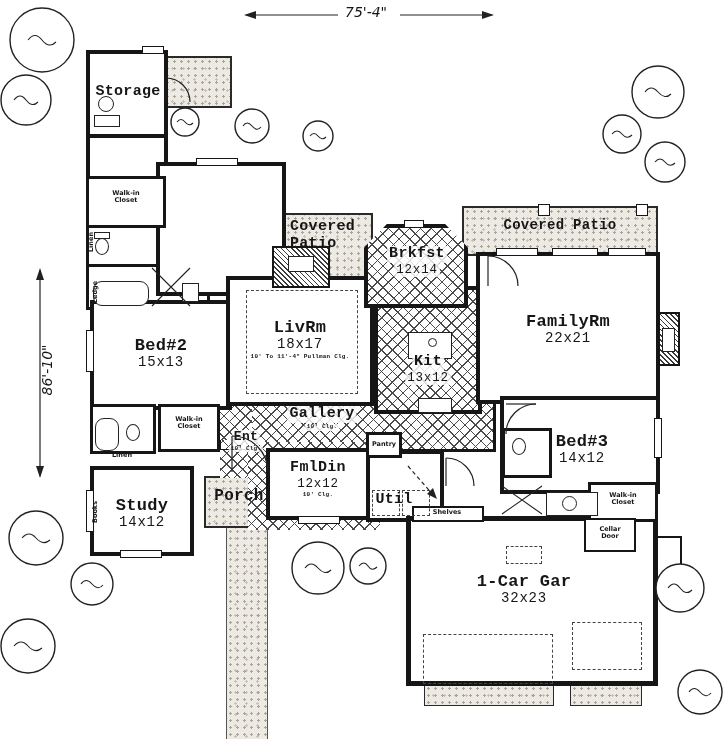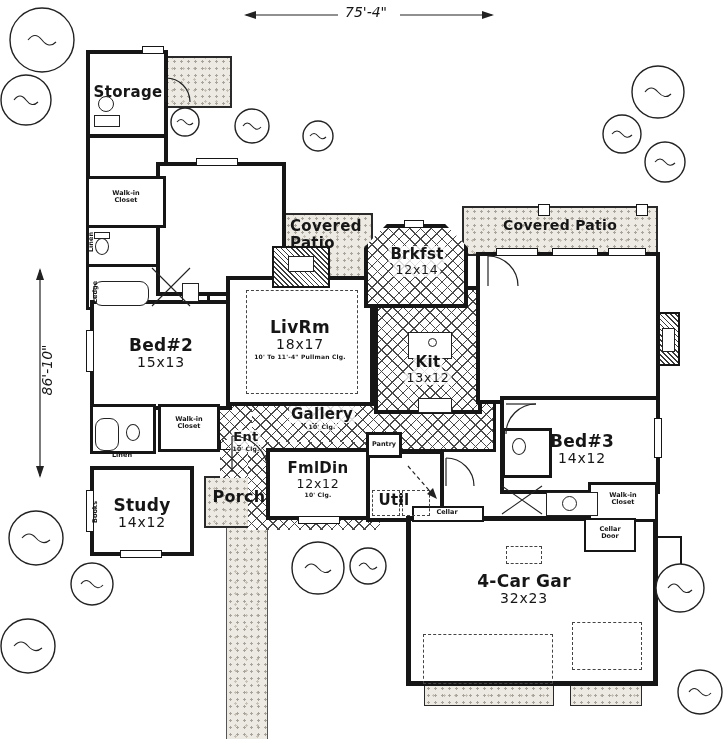--- a/index.html
+++ b/index.html
@@ -18,21 +18,21 @@
   .sub{position:absolute;z-index:4;background:#fff;border:3px solid #161616;box-sizing:border-box;}
   .dash{position:absolute;z-index:5;border:1.5px dashed #444;box-sizing:border-box;background:transparent;}
   .fix{position:absolute;z-index:6;box-sizing:border-box;border:1.4px solid #222;background:#fff;}
   .wc{border-radius:50%;}
   .tub{border-radius:9px;}
   .win{position:absolute;z-index:7;background:#fff;border:1.2px solid #161616;box-sizing:border-box;}
   .hatchbox{position:absolute;z-index:5;box-sizing:border-box;border:2px solid #161616;
             background-image:repeating-linear-gradient(45deg,#fff 0 2.5px,#3a3a3a 2.5px 3.6px);}
   
   .lbl{position:absolute;z-index:8;display:flex;flex-direction:column;align-items:center;
-       transform:translateX(-50%);text-align:center;line-height:1.12;white-space:nowrap;}
+       transform:translateX(-50%);text-align:center;line-height:1.12;white-space:nowrap;font-family:Liberation Mono, monospace;}
   .lbl .rname{font-weight:bold;font-size:17px;letter-spacing:.3px;}
   .lbl .rsize{font-weight:400;font-size:14px;letter-spacing:.8px;}
   .lbl .rnote{font-weight:bold;font-size:6px;letter-spacing:.2px;margin-top:1px;}
   .lbl.md .rname{font-size:15px;} .lbl.md .rsize{font-size:12.5px;}
   .lbl.chip .rname,.lbl.chip .rsize,.lbl.chip .rnote{background:rgba(255,255,255,.82);padding:0 2px;border-radius:1px;}
   .tiny{position:absolute;z-index:8;font-size:6.5px;font-weight:bold;text-align:center;line-height:1.15;
         transform:translateX(-50%);}
   .vert{position:absolute;z-index:8;font-size:6.5px;font-weight:bold;transform:rotate(-90deg);
         transform-origin:center;white-space:nowrap;}
   .dim{position:absolute;z-index:8;font-style:italic;font-size:14px;font-weight:500;white-space:nowrap;}
@@ -139,20 +139,24 @@
 
   <div class="lbl md chip" style="left:417px;top:246px">
     <span class="rname">Brkfst</span>
     <span class="rsize">12x14</span>
     </div>
 
   <div class="lbl md" style="left:560px;top:218px">
     <span class="rname" style="font-size:14px">Covered Patio</span>
     </div>
 
+  <div class="lbl" style="left:568px;top:312px">
+    <span class="rname">FamilyRm</span>
+    <span class="rsize">22x21</span>
+    </div>
 
   <div class="lbl" style="left:300px;top:318px">
     <span class="rname">LivRm</span>
     <span class="rsize">18x17</span>
     <span class="rnote">10' To 11'-4" Pullman Clg.</span>
     </div>
 
   <div class="lbl md chip" style="left:428px;top:354px">
     <span class="rname">Kit</span>
     <span class="rsize">13x12</span>
@@ -191,29 +195,29 @@
     <span class="rname">Study</span>
     <span class="rsize">14x12</span>
     </div>
 
   <div class="lbl" style="left:582px;top:432px">
     <span class="rname">Bed#3</span>
     <span class="rsize">14x12</span>
     </div>
 
   <div class="lbl" style="left:524px;top:572px">
-    <span class="rname">4-Car Gar</span>
+    <span class="rname">1-Car Gar</span>
     <span class="rsize">32x23</span>
     </div>
 
   <div class="tiny" style="left:126px;top:190px;width:44px;white-space:normal">Walk-in Closet</div>
   <div class="tiny" style="left:189px;top:416px;width:40px;white-space:normal">Walk-in Closet</div>
   <div class="tiny" style="left:623px;top:492px;width:40px;white-space:normal">Walk-in Closet</div>
   <div class="tiny" style="left:610px;top:526px;width:32px;white-space:normal">Cellar Door</div>
-  <div class="tiny" style="left:447px;top:509px">Cellar</div>
+  <div class="tiny" style="left:447px;top:509px">Shelves</div>
   <div class="tiny" style="left:384px;top:441px">Pantry</div>
   <div class="tiny" style="left:122px;top:452px">Linen</div>
   <div class="vert" style="left:81px;top:238px">Linen</div>
   <div class="vert" style="left:84px;top:288px">Ledge</div>
   <div class="vert" style="left:84px;top:508px">Books</div>
 
   <div class="dim" style="left:345px;top:4px">75'-4"</div>
   <div class="dim v" style="left:22px;top:362px">86'-10"</div>
 
   <svg id="ink" width="725" height="739" viewBox="0 0 725 739">

